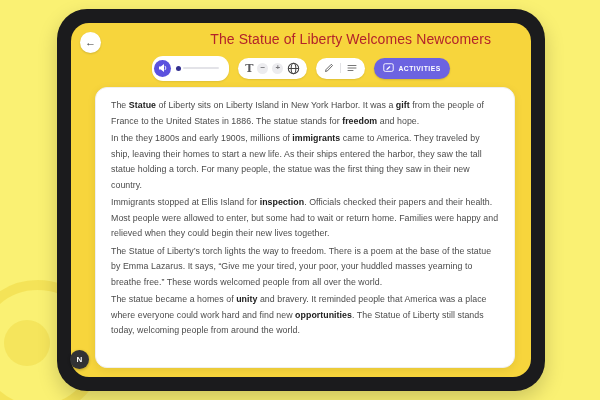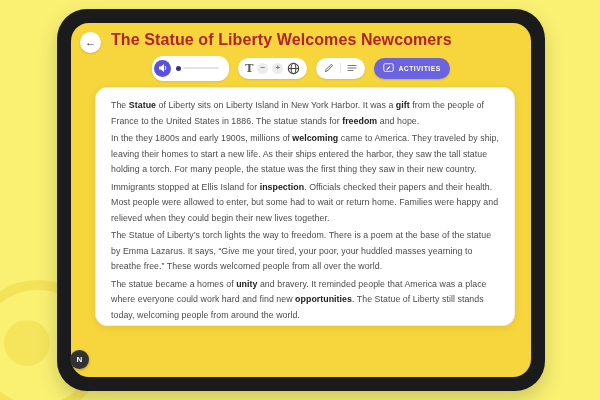--- a/index.html
+++ b/index.html
@@ -12,22 +12,22 @@
   .tablet{position:absolute;left:57px;top:9px;width:488px;height:382px;
     background:var(--frame,#1B1B1D);border-radius:30px;box-shadow:0 8px 20px rgba(0,0,0,.18);}
   .screen{position:absolute;left:14px;top:14px;right:14px;bottom:14px;
     background:var(--screen-bg,#F7D53C);border-radius:18px;overflow:hidden;}
 
   .back-btn{position:absolute;left:9px;top:9px;width:21px;height:21px;border-radius:50%;
     background:#fff;border:none;display:flex;align-items:center;justify-content:center;
     box-shadow:0 1px 2px rgba(0,0,0,.15);cursor:pointer;padding:0;}
   .back-btn span{font-size:11px;color:#333;line-height:1;}
 
-  .title{position:absolute;top:8px;left:40px;right:40px;margin:0;text-align:left;
-    font-size:16px;font-weight:700;letter-spacing:.1px;color:var(--title-red,#B3232A);}
+  .title{position:absolute;top:8px;left:40px;right:40px;margin:0;text-align:right;
+    font-size:14px;font-weight:400;letter-spacing:.1px;color:var(--title-red,#B3232A);}
 
   .toolbar{position:absolute;top:34px;left:0;right:0;height:22px;
     display:flex;justify-content:center;align-items:center;gap:9px;}
   .pill{background:#fff;border-radius:11px;height:21px;display:flex;align-items:center;
     box-shadow:0 1px 2px rgba(0,0,0,.10);}
   .pill-audio{padding:2px;gap:5px;}
   .vol-btn{width:17px;height:17px;border-radius:50%;background:var(--slider-purple,#5B51DE);
     border:none;display:flex;align-items:center;justify-content:center;padding:0;cursor:pointer;}
   .slider{display:flex;align-items:center;gap:2px;padding-right:8px;cursor:pointer;}
   .slider-dot{width:5px;height:5px;border-radius:50%;background:var(--slider-dot,#34308F);}
@@ -37,21 +37,21 @@
   .step-btn{width:11px;height:11px;border-radius:50%;background:#ECECEF;border:none;padding:0;
     font-size:8px;line-height:10px;color:#77777B;font-weight:700;display:flex;align-items:center;justify-content:center;cursor:pointer;}
   .icon-btn{background:none;border:none;padding:0;display:flex;align-items:center;justify-content:center;cursor:pointer;}
   .pill-annotate{padding:0 8px;gap:6px;}
   .vdiv{width:1px;height:10px;background:#E2E2E5;}
   .activities-btn{height:21px;border:none;border-radius:11px;background:var(--accent-purple,#6C63E1);
     color:#fff;display:flex;align-items:center;gap:4px;padding:0 9px;cursor:pointer;
     box-shadow:0 1px 2px rgba(0,0,0,.15);}
   .activities-btn .label{font-size:6.8px;font-weight:700;letter-spacing:.5px;color:#fff;}
 
-  .card{position:absolute;left:24px;top:64px;width:420px;height:239px;background:var(--card-bg,#fff);
+  .card{position:absolute;left:24px;top:64px;width:420px;height:281px;background:var(--card-bg,#fff);
     border-radius:12px;border:1px solid #efefef;box-shadow:0 2px 8px rgba(0,0,0,.08);
     padding:10px 15px;box-sizing:border-box;overflow:hidden;}
   .article p{margin:0 0 2px;font-size:8.8px;line-height:15.5px;color:var(--body-text,#4B4B4B);
     letter-spacing:.05px;}
   .article strong{color:var(--bold-text,#222);font-weight:700;}
 
   .avatar{position:absolute;left:13px;top:341px;width:19px;height:19px;border-radius:50%;
     background:#323234;display:flex;align-items:center;justify-content:center;z-index:5;
     box-shadow:0 1px 3px rgba(0,0,0,.3);cursor:pointer;}
   .avatar span{color:#fff;font-size:8px;font-weight:700;}
@@ -122,21 +122,21 @@
             <path d="M4 6.4L7.1 3.3l1 1L5 7.4l-1.3.3z" fill="#fff"></path>
           </svg>
           <span class="label">ACTIVITIES</span>
         </button>
 
       </div>
 
       <div class="card">
         <div class="article">
             <p><span>The </span><strong>Statue</strong><span> of Liberty sits on Liberty Island in New York Harbor. It was a </span><strong>gift</strong><span> from the people of France to the United States in 1886. The statue stands for </span><strong>freedom</strong><span> and hope.</span></p>
-            <p><span>In the they 1800s and early 1900s, millions of </span><strong>welcoming</strong><span> came to America. They traveled by ship, leaving their homes to start a new life. As their ships entered the harbor, they saw the tall statue holding a torch. For many people, the statue was the first thing they saw in their new country.</span></p>
+            <p><span>In the they 1800s and early 1900s, millions of </span><strong>immigrants</strong><span> came to America. They traveled by ship, leaving their homes to start a new life. As their ships entered the harbor, they saw the tall statue holding a torch. For many people, the statue was the first thing they saw in their new country.</span></p>
             <p><span>Immigrants stopped at Ellis Island for </span><strong>inspection</strong><span>. Officials checked their papers and their health. Most people were allowed to enter, but some had to wait or return home. Families were happy and relieved when they could begin their new lives together.</span></p>
             <p><span>The Statue of Liberty’s torch lights the way to freedom. There is a poem at the base of the statue by Emma Lazarus. It says, “Give me your tired, your poor, your huddled masses yearning to breathe free.” These words welcomed people from all over the world.</span></p>
             <p><span>The statue became a homes of </span><strong>unity</strong><span> and bravery. It reminded people that America was a place where everyone could work hard and find new </span><strong>opportunities</strong><span>. The Statue of Liberty still stands today, welcoming people from around the world.</span></p>
           </div>
       </div>
 
     </div>
 
     <div class="avatar">
       <span>N</span>

